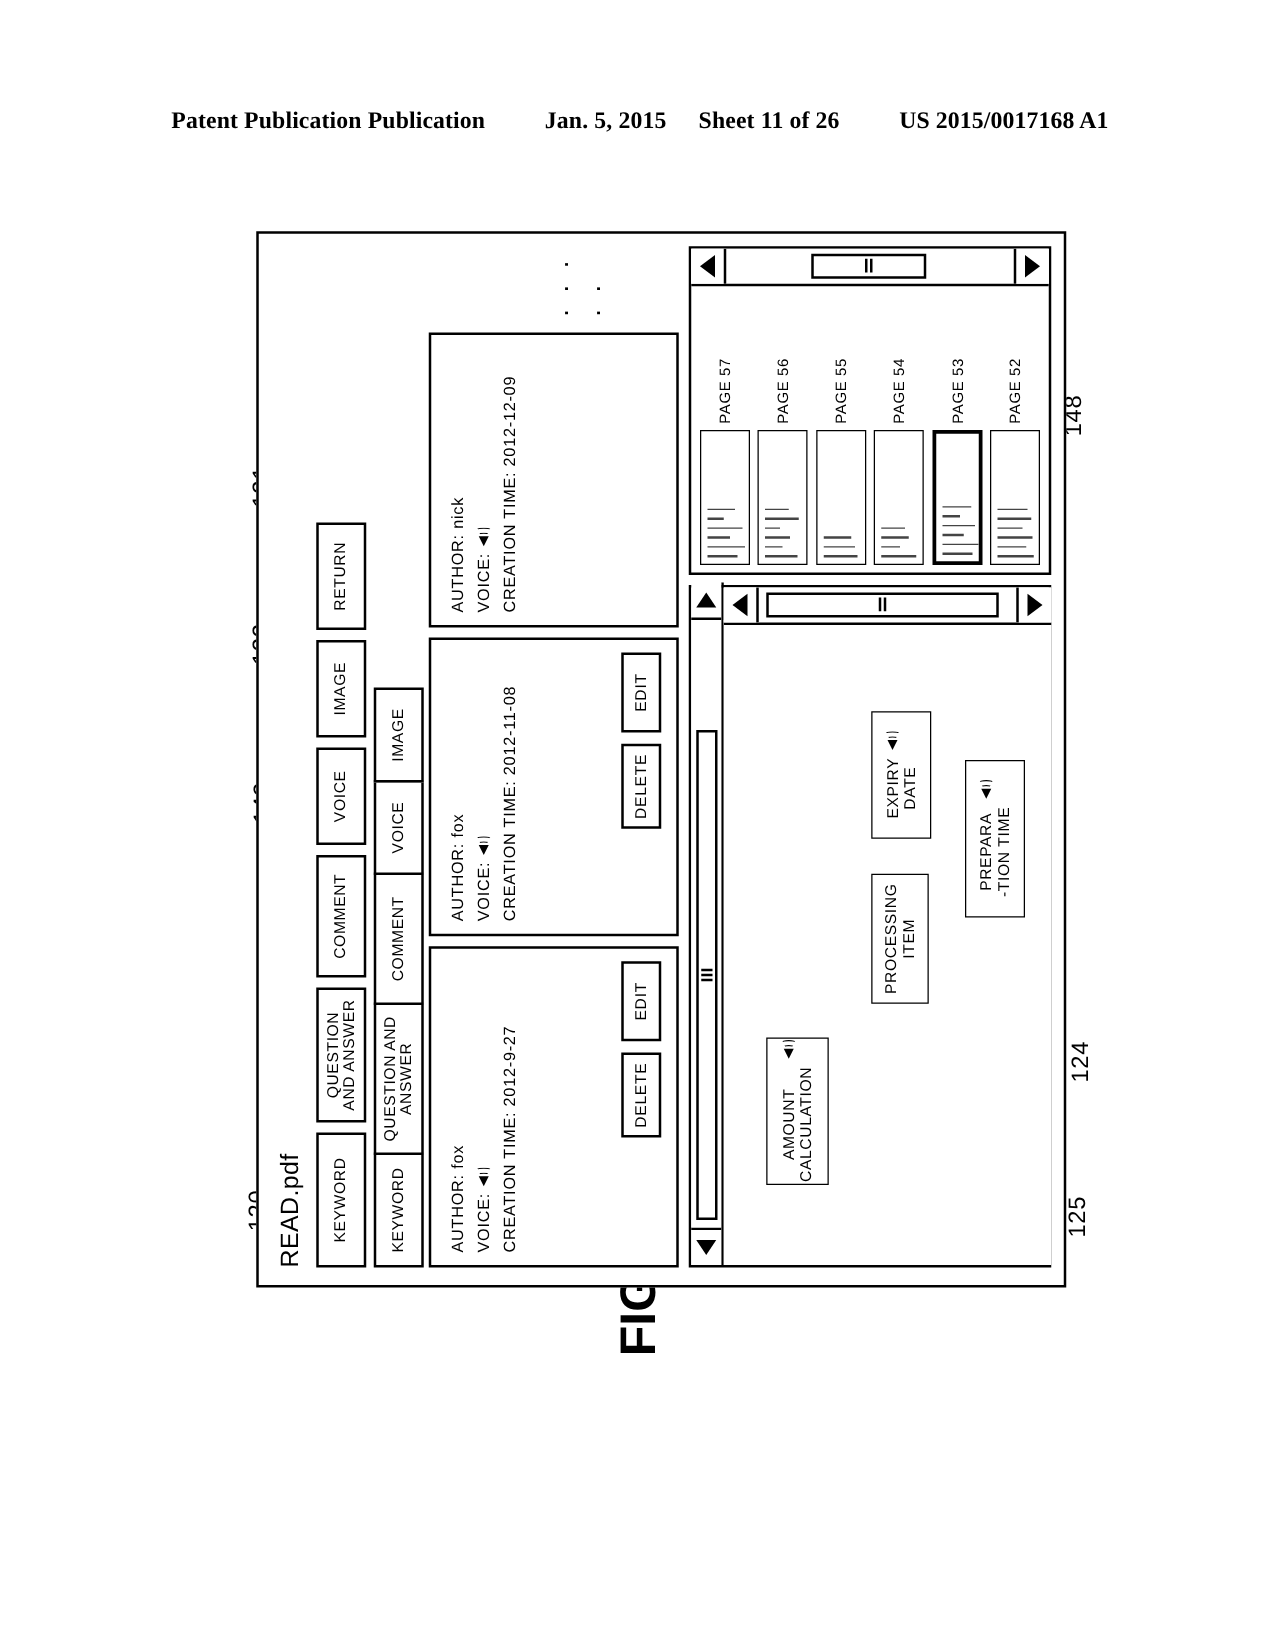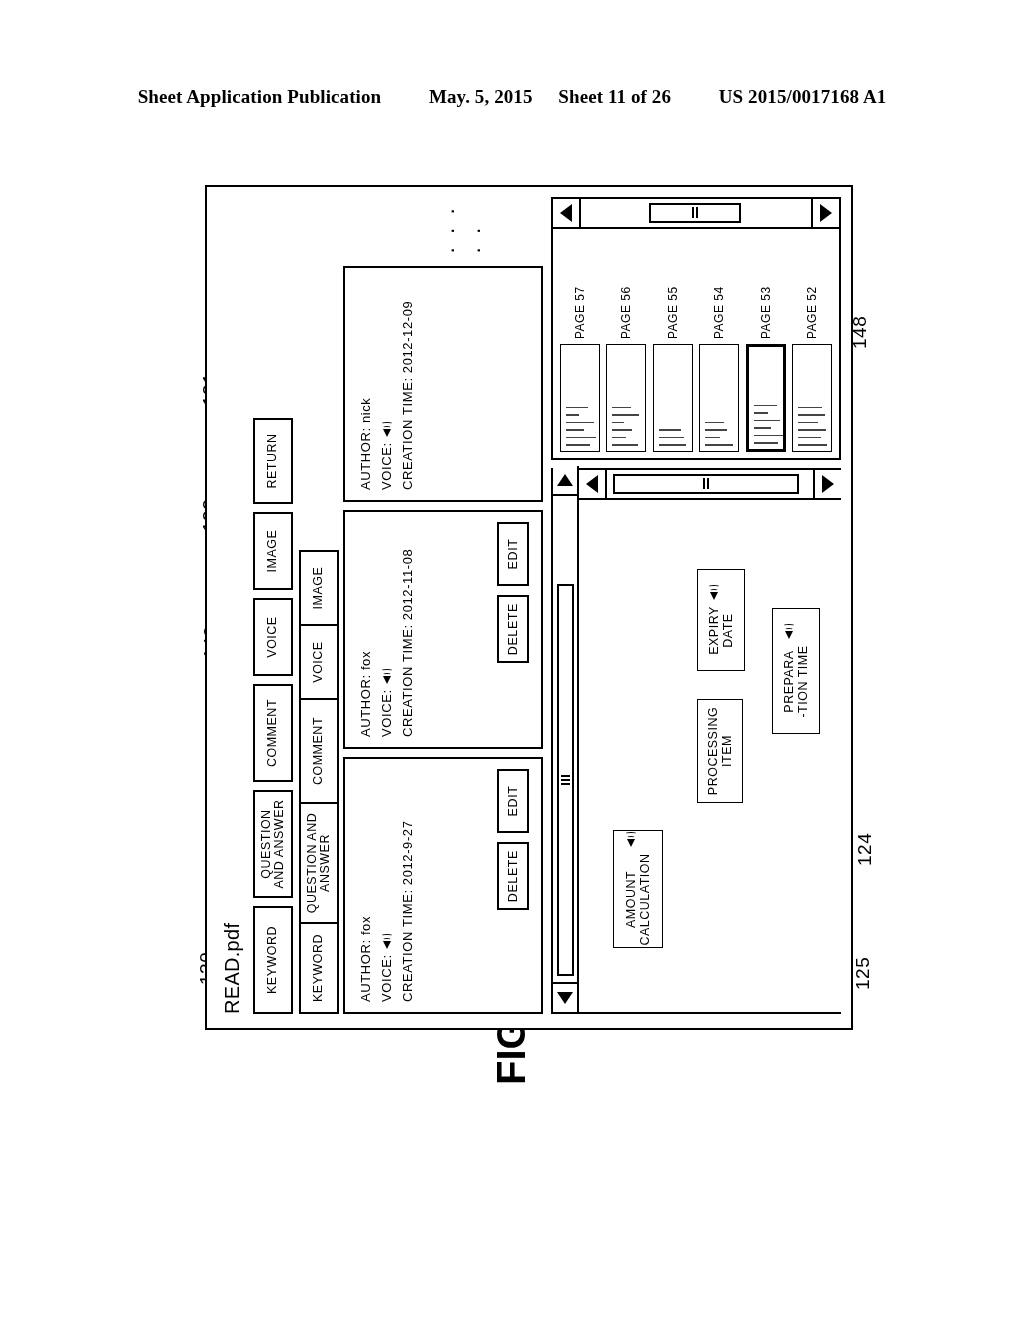--- a/index.html
+++ b/index.html
@@ -398,23 +398,23 @@
     position: absolute;
     left: 0; top: 0;
     width: 1024px; height: 1320px;
     pointer-events: none;
   }
 </style>
 </head>
 <body>
 
 <div id="pub-header">
-  <span class="seg">Sheet Application Publication</span>
+  <span class="seg">Patent Publication Publication</span>
   <span class="gap-lg"></span>
-  <span class="seg">May. 5, 2015</span>
+  <span class="seg">Jan. 5, 2015</span>
   <span class="gap-sm"></span>
   <span class="seg">Sheet 11 of 26</span>
   <span class="gap-lg"></span>
   <span class="seg">US 2015/0017168 A1</span>
 </div>
 
 <div id="fig-label">FIG.13</div>
 
 <svg class="leaders">
 

